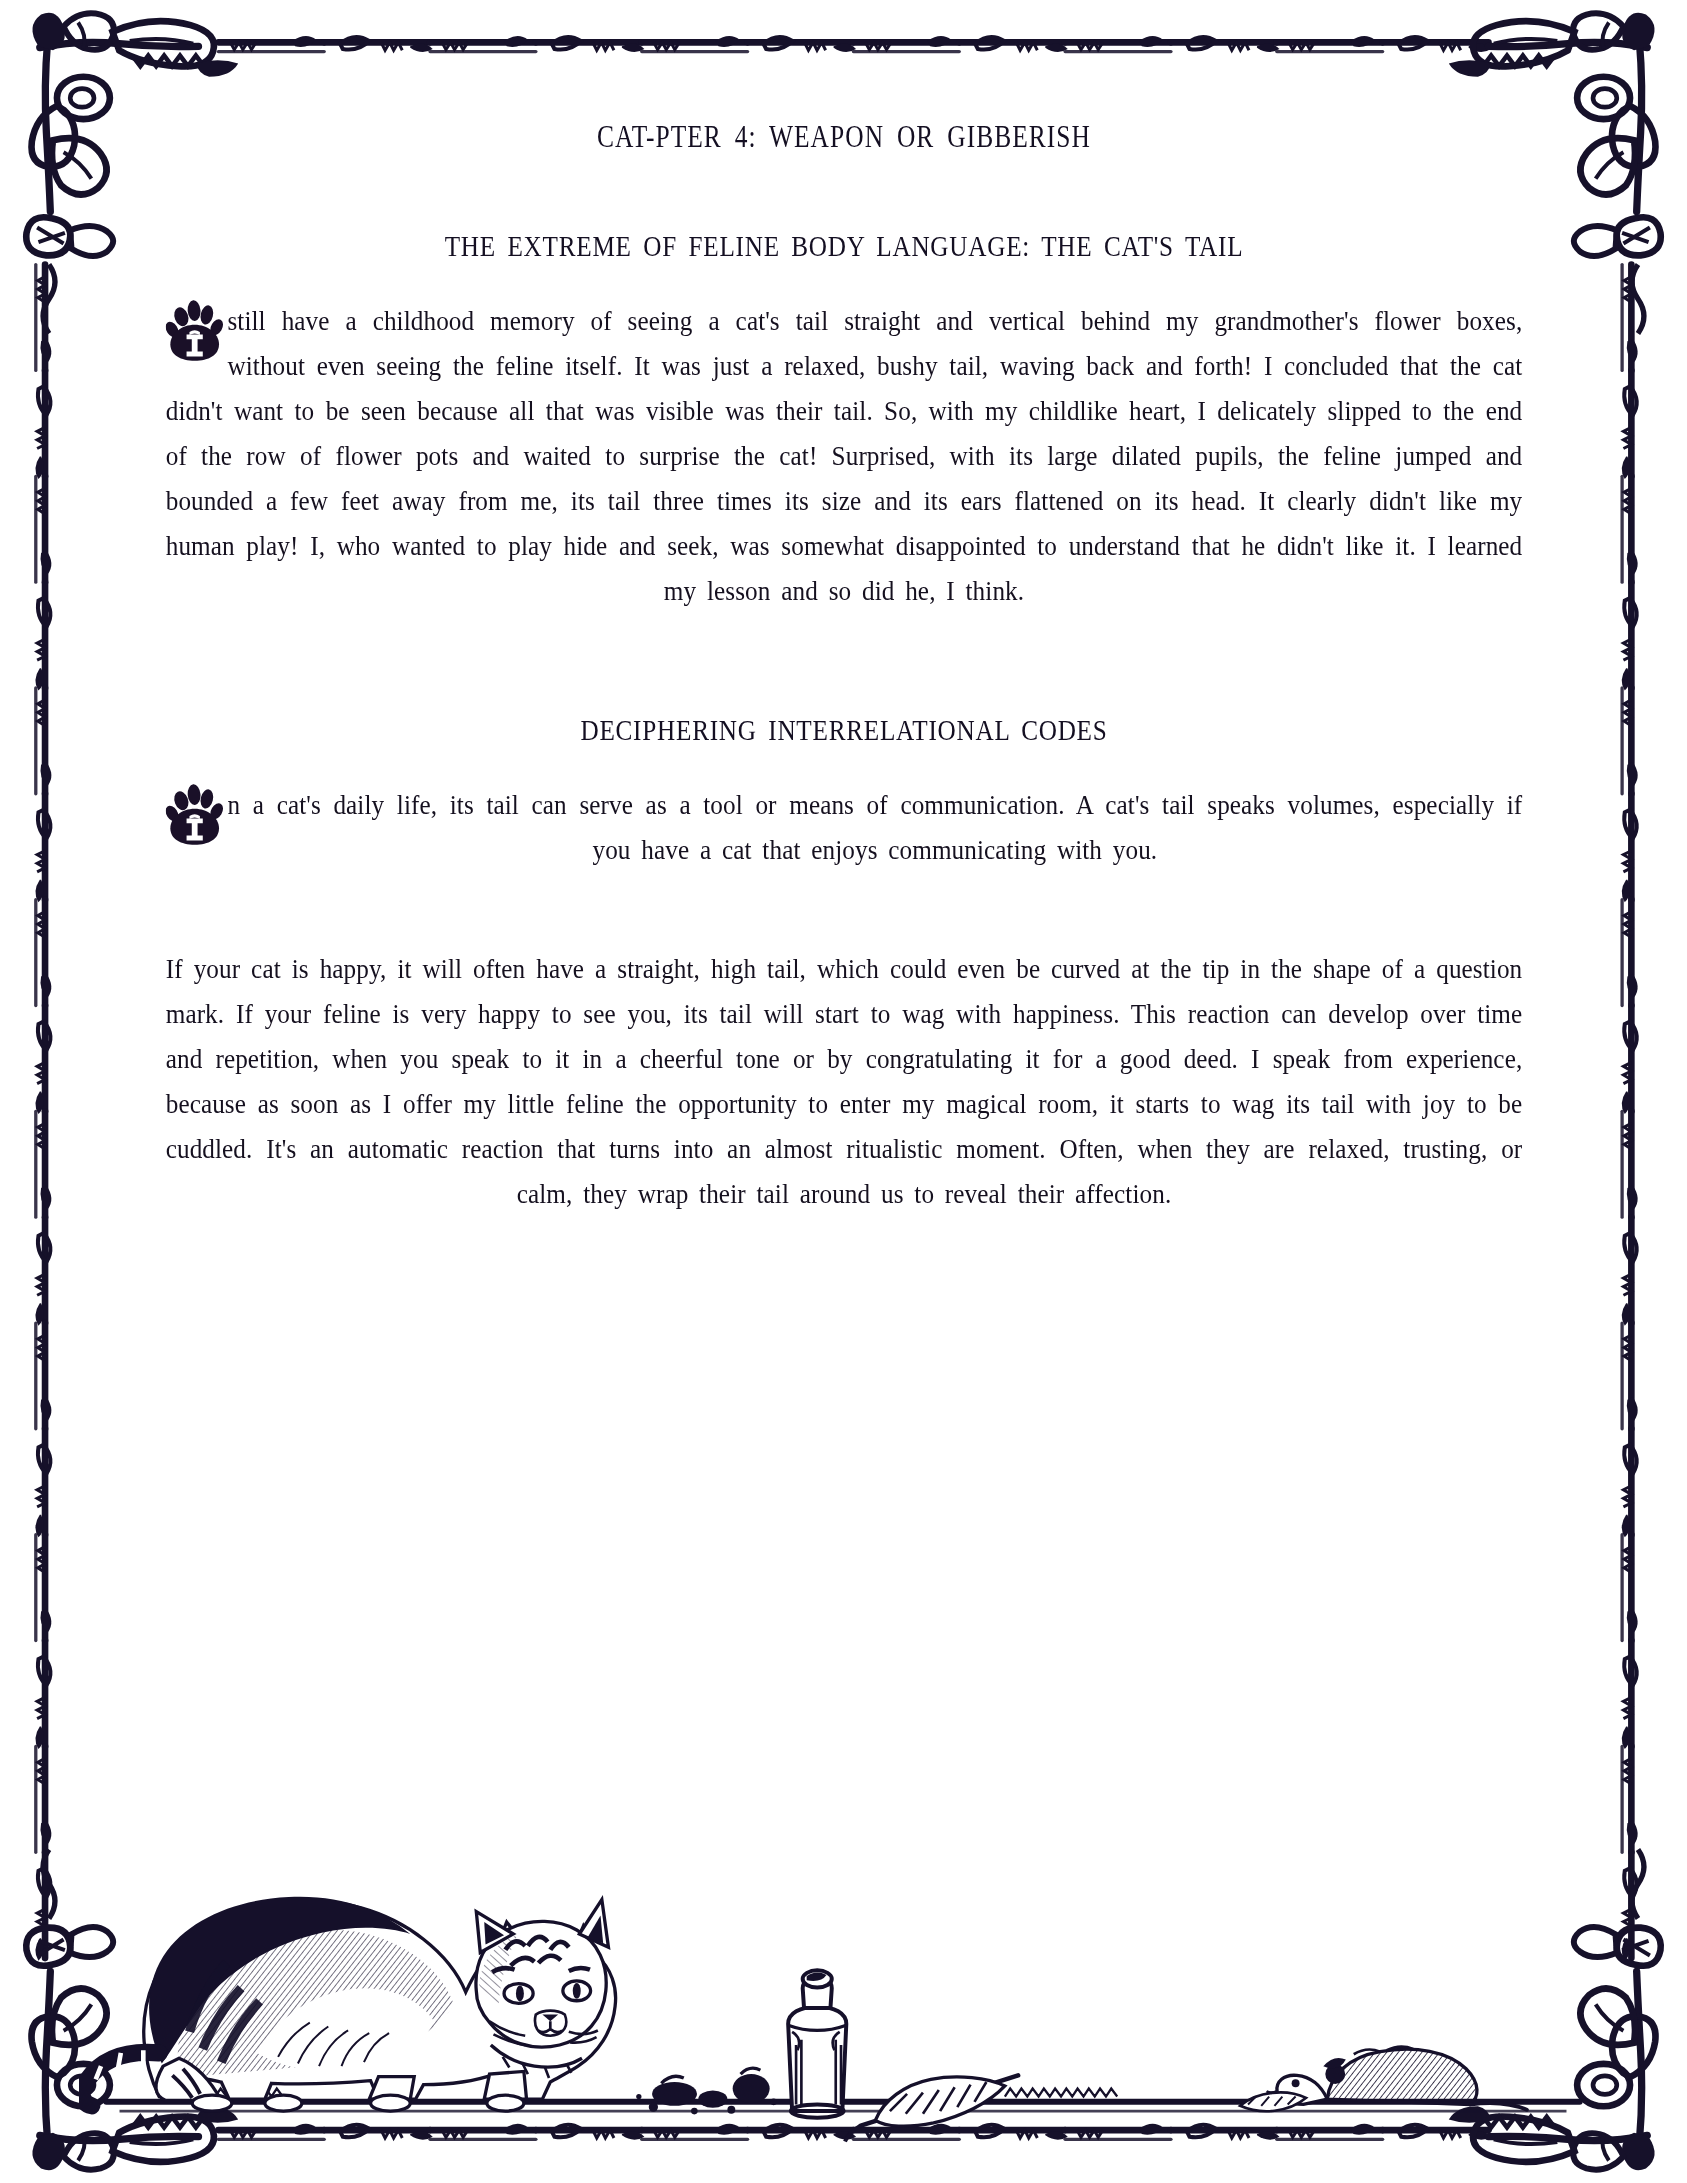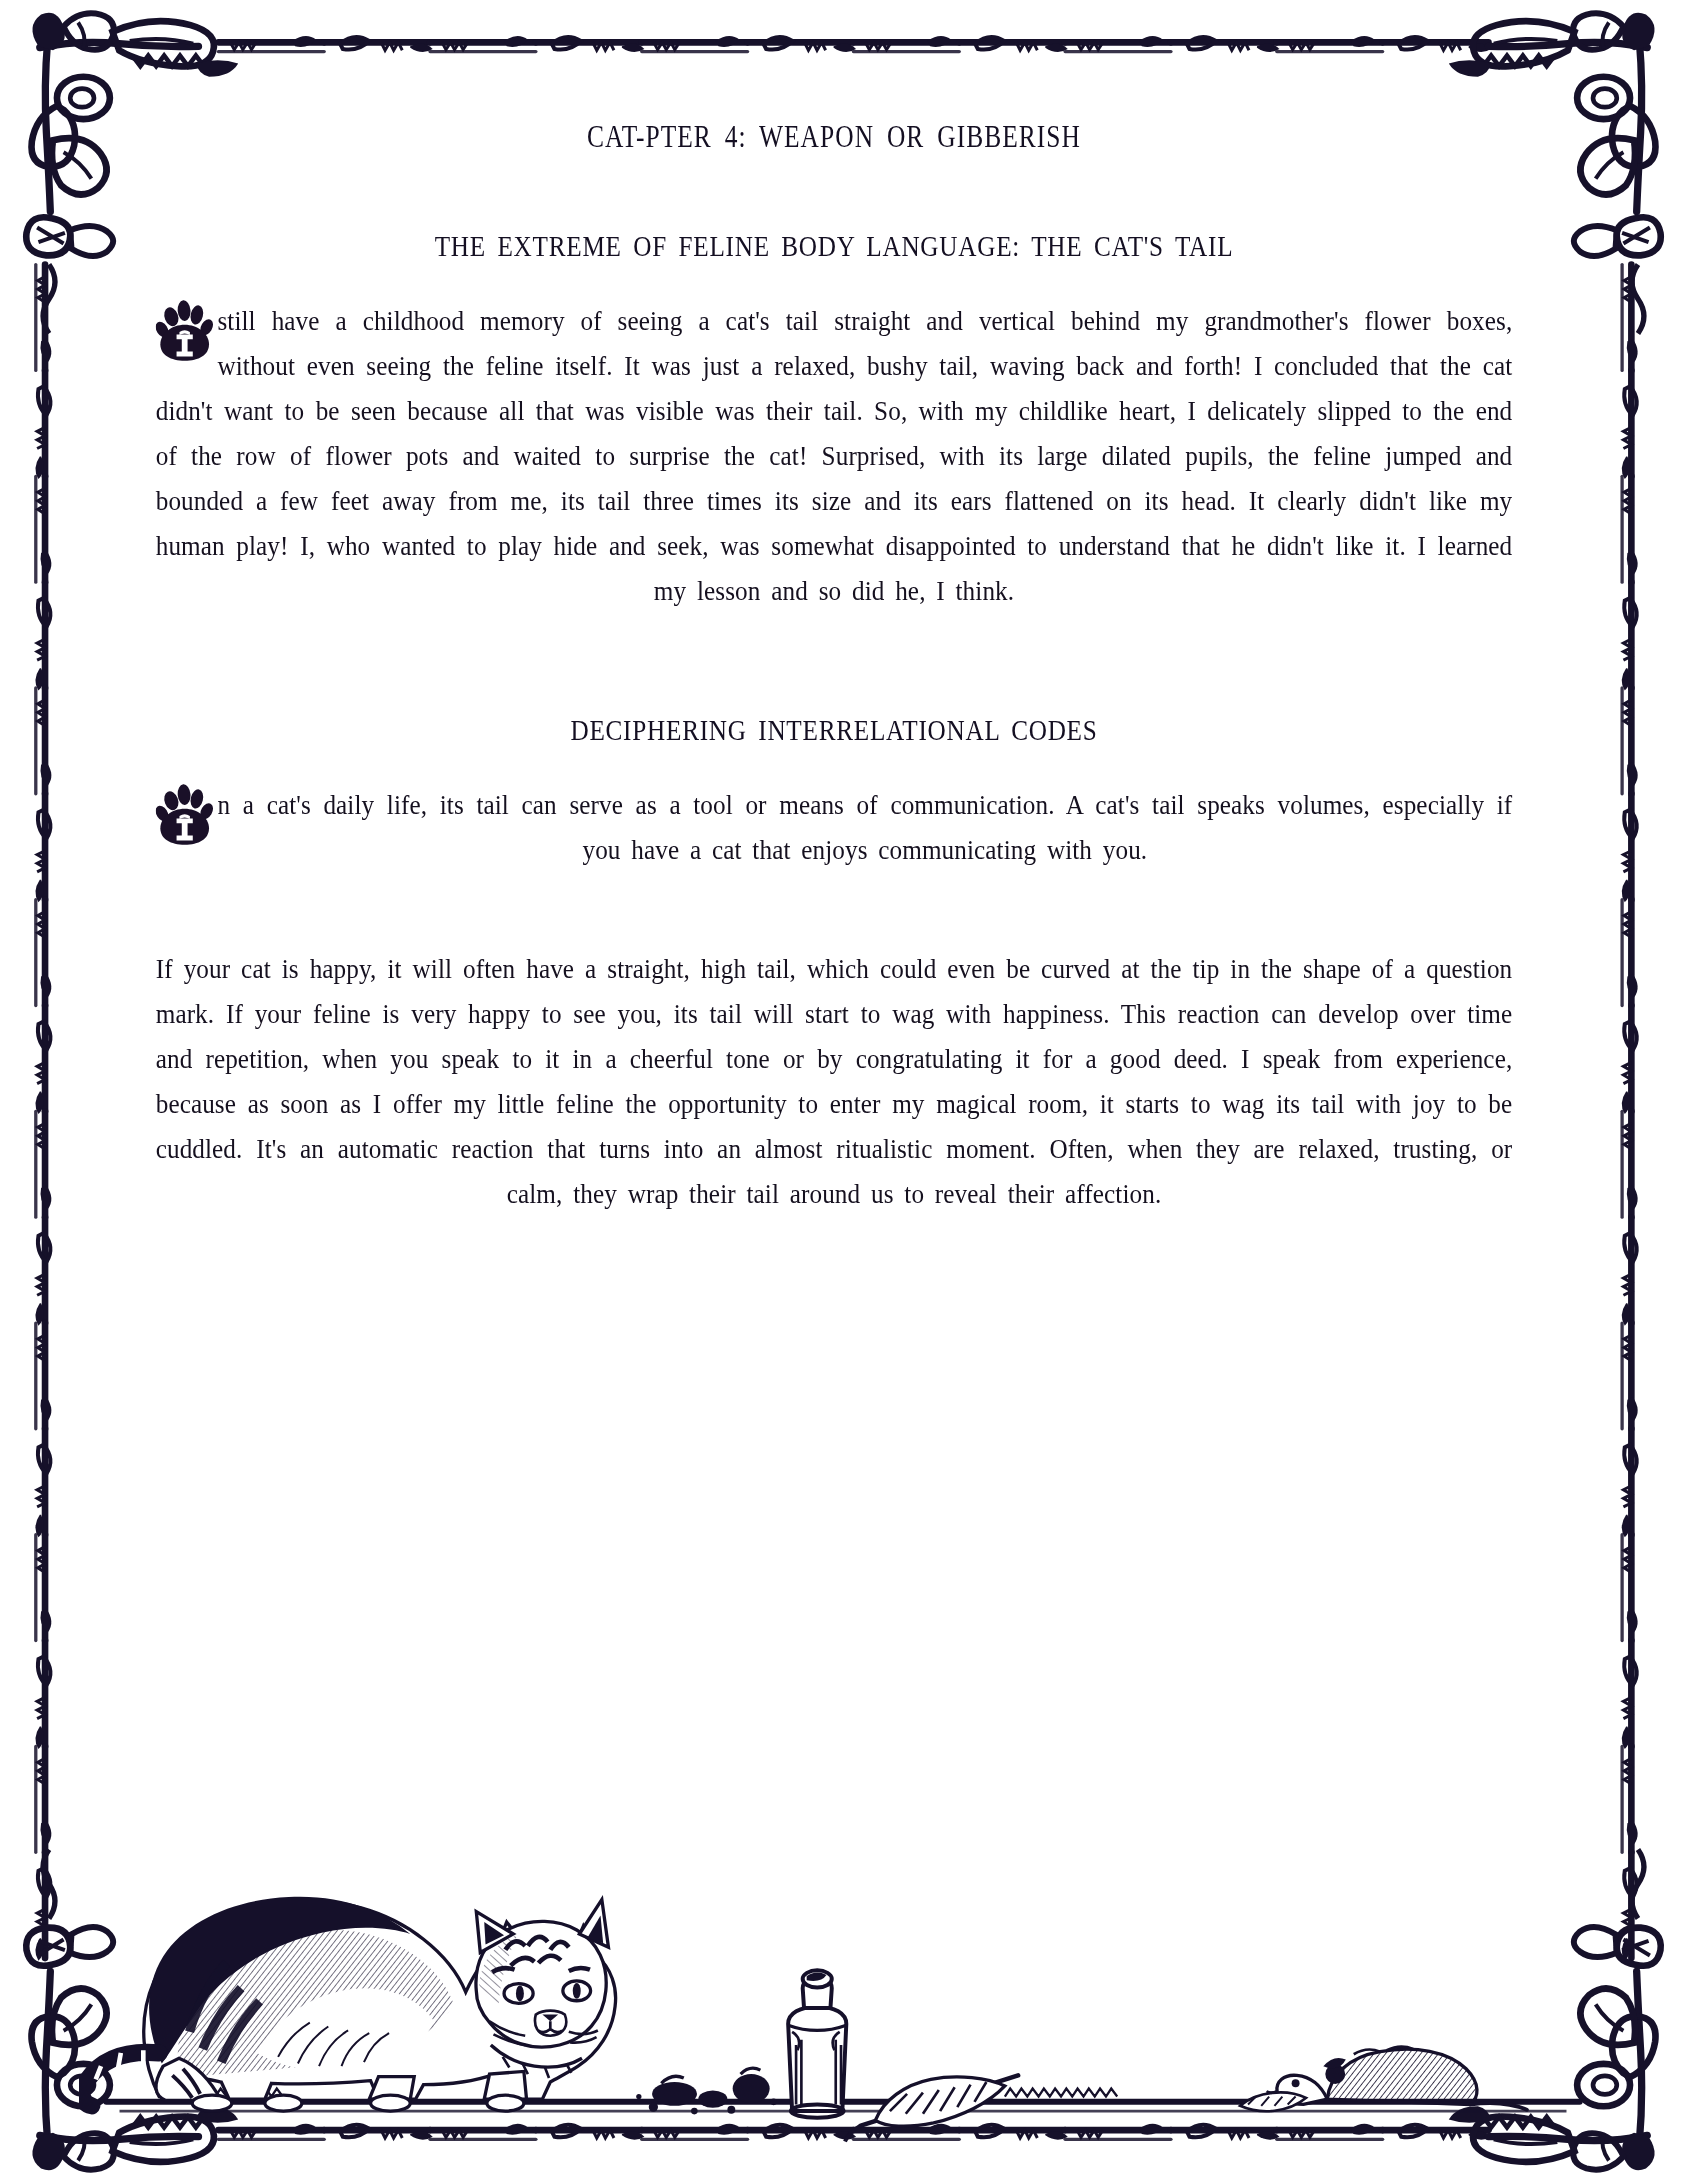--- a/index.html
+++ b/index.html
@@ -21,21 +21,21 @@
     position: absolute;
     inset: 0;
     width: 1687px;
     height: 2183px;
     pointer-events: none;
   }
 
   
   #page-content {
     position: absolute;
-    left: 120px;
+    left: 130px;
     top: 119px;
     width: 1428px;
     height: 1694px;
   }
 
   .chapter-title {
     text-align: center;
     font-size: 31px;
     letter-spacing: 1.3px;
     word-spacing: 6.6px;

